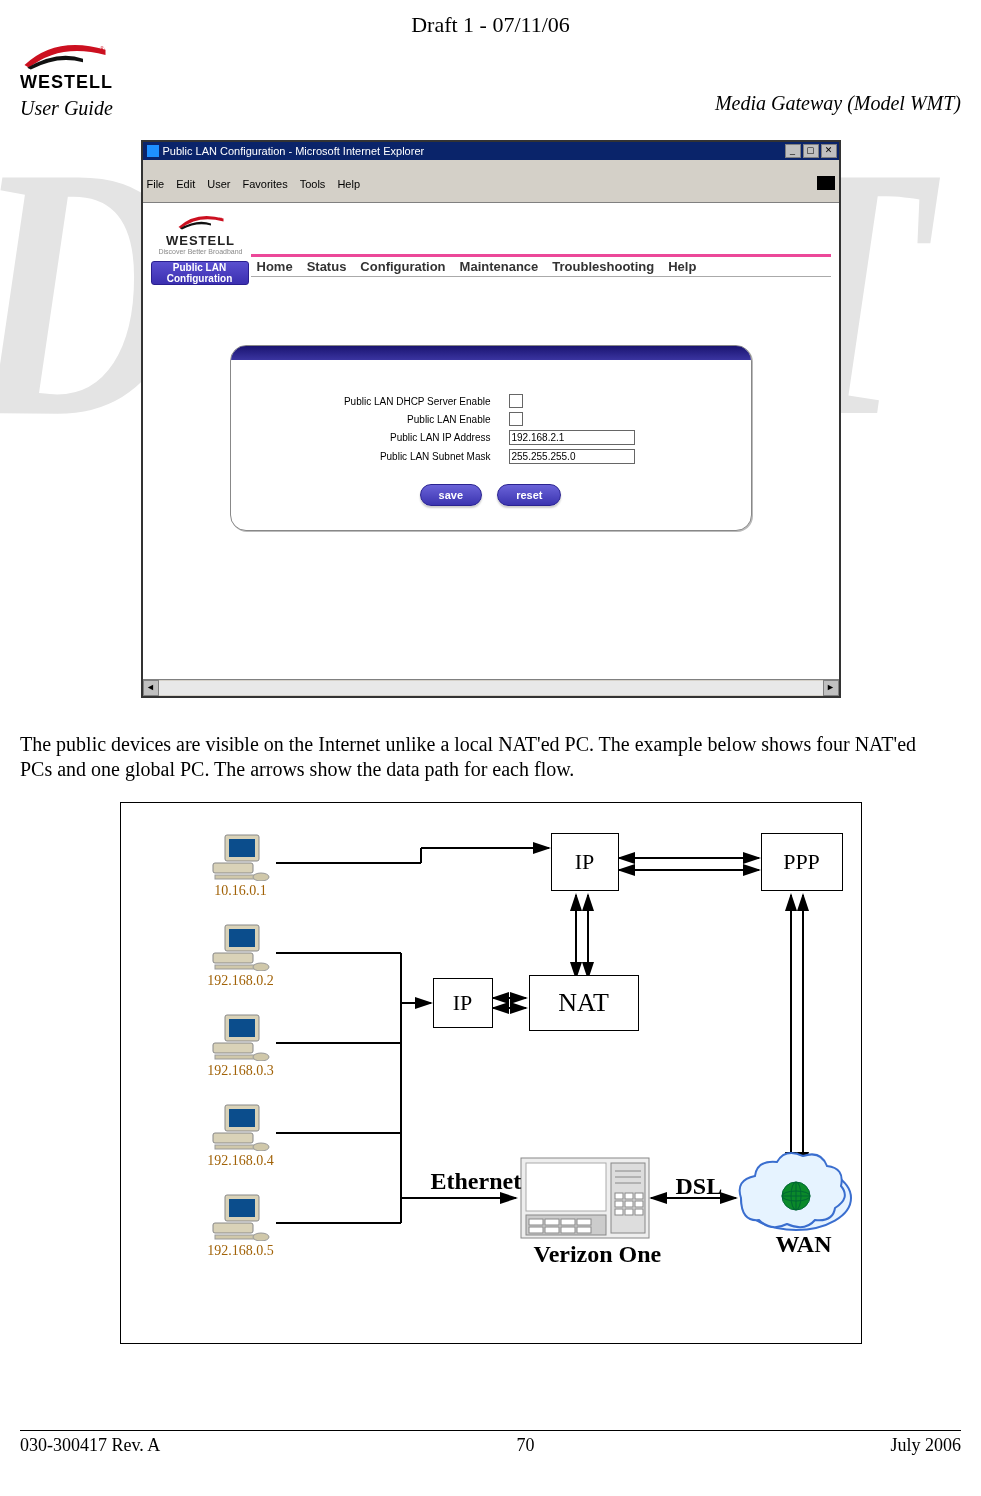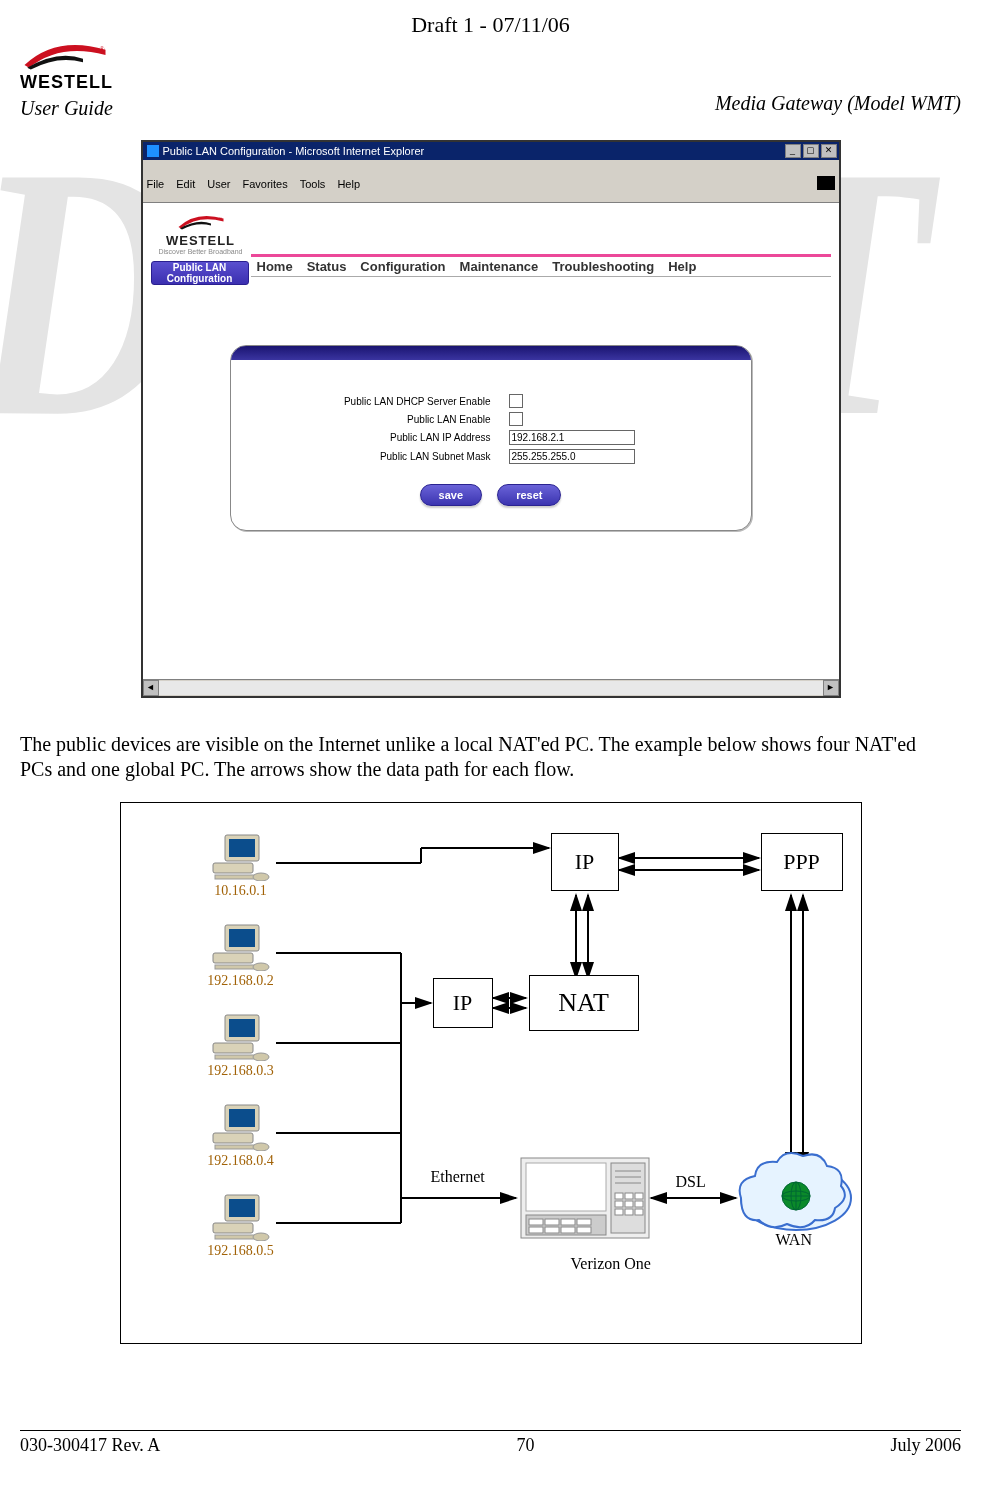--- a/index.html
+++ b/index.html
@@ -194,22 +194,23 @@
     background:#fff;
     font-size:22px;
     font-family:"Times New Roman";
     text-align:center;
     display:flex;
     align-items:center;
     justify-content:center;
   }
   .dlabel {
     position:absolute;
-    font-size:16px;
+    font-size:24px;
     font-family:"Times New Roman";
+    font-weight:bold;
   }
   .footer-line {
     position:absolute;
     left:20px; right:20px;
     bottom: 40px;
     border-top:1px solid #000;
     display:flex;
     justify-content:space-between;
     font-size:18px;
     padding-top:4px;
@@ -456,21 +457,21 @@
       </svg>
       <div class="ip">192.168.0.5</div>
     </div>
 
     <div class="box" style="left:430px; top:30px; width:66px; height:56px;">IP</div>
     <div class="box" style="left:640px; top:30px; width:80px; height:56px;">PPP</div>
     <div class="box" style="left:312px; top:175px; width:58px; height:48px;">IP</div>
     <div class="box" style="left:408px; top:172px; width:108px; height:54px; font-size:26px;">NAT</div>
 
     <div class="dlabel" style="left:310px; top:365px;">Ethernet</div>
-    <div class="dlabel" style="left:413px; top:452px;margin-left:37px;">Verizon One</div>
+    <div class="dlabel" style="left:413px; top:438px;">Verizon One</div>
     <div class="dlabel" style="left:555px; top:370px;">DSL</div>
     <div class="dlabel" style="left:655px; top:428px;">WAN</div>
   </div>
 
   <div class="footer-line">
     <span>030-300417 Rev. A</span>
     <span>70</span>
     <span>July 2006</span>
   </div>
 </div>

